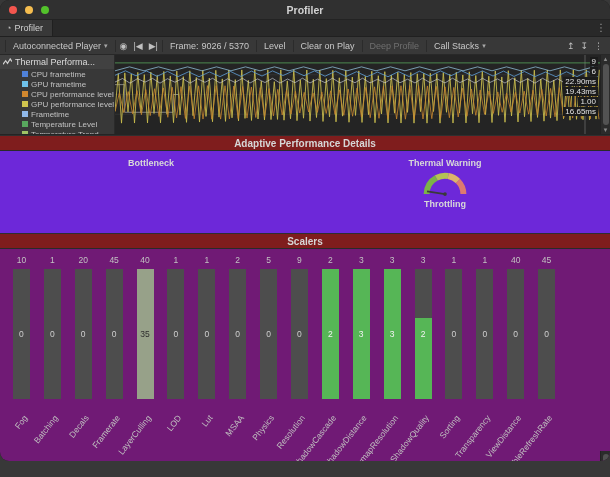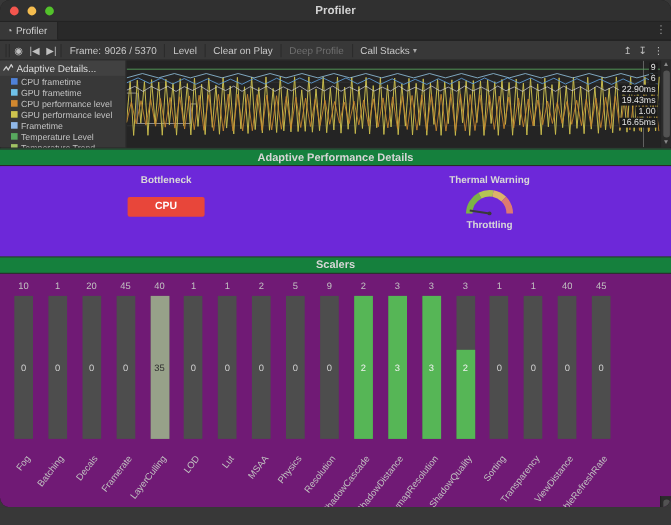--- a/index.html
+++ b/index.html
@@ -29,32 +29,32 @@
   .dim{color:#6f6f6f;}
   .tico{font-size:9px;color:#c0c0c0;padding:0 3px;}
   .spacer{flex:1;}
 
   
   .module-area{height:80px;display:flex;border-bottom:1px solid #242424;}
   .msidebar{width:115px;background:#383838;border-right:1px solid #2a2a2a;overflow:hidden;}
   .mheader{height:14px;background:#414141;display:flex;align-items:center;gap:3px;padding:0 3px;
            font-size:9px;color:#dcdcdc;white-space:nowrap;}
   .legend{height:66px;overflow:hidden;}
-  .legend-row{height:10px;display:flex;align-items:center;gap:3px;padding-left:10px;font-size:8px;color:#c2c2c2;white-space:nowrap;text-align:center;}
+  .legend-row{height:10px;display:flex;align-items:center;gap:3px;padding-left:22px;font-size:8px;color:#c2c2c2;white-space:nowrap;text-align:center;}
   .swatch{width:6px;height:6px;display:inline-block;flex:0 0 6px;}
   .chart{flex:1;position:relative;background:#242424;overflow:hidden;}
   .chart svg{position:absolute;inset:0;width:100%;height:100%;}
   .vtags{position:absolute;top:2px;right:2px;display:flex;flex-direction:column;align-items:flex-end;gap:1px;}
   .vtag{background:#1b1b1b;color:#e3e3e3;font-size:8px;line-height:9px;padding:0 2px;}
   .vscroll{width:10px;background:#2b2b2b;border-left:1px solid #222;display:flex;flex-direction:column;align-items:center;}
   .varrow{font-size:6px;color:#8a8a8a;line-height:8px;}
   .vthumb{flex:1;width:6px;margin:1px 0;background:#525252;border-radius:3px;}
 
   
-  .sheader{height:16px;background:#15803d;border-bottom:1px solid #2a2a2a;border-top:1px solid #2f2f2f;
+  .sheader{height:16px;background:#7f1d1d;border-bottom:1px solid #2a2a2a;border-top:1px solid #2f2f2f;
            text-align:center;line-height:16px;font-size:10px;font-weight:600;color:#d6d6d6;}
 
   
   .details{height:82px;position:relative;background:#6d28d9;}
   .group{position:absolute;top:7px;width:92px;text-align:center;}
   .glabel{font-size:9px;font-weight:700;color:#d8d8d8;}
   .cpu-btn{margin:11px auto 0;width:70px;height:18px;border:none;border-radius:2px;
            color:#fff;font-size:9.5px;font-weight:700;line-height:18px;text-align:center;}
   .gauge{margin:3px auto 0;display:block;}
   .throttling{margin-top:3px;font-size:9px;font-weight:700;color:#d8d8d8;}
@@ -91,20 +91,24 @@
   <div class="tabbar">
     <div class="tab">
       <span class="ticon">◔</span>
       <span>Profiler</span>
     </div>
     <span class="tab-kebab">⋮</span>
   </div>
 
   <div class="toolbar">
     <div class="sep"></div>
+    <div class="titem">
+      <span>Autoconnected Player</span>
+      <span class="caret">▾</span>
+    </div>
     <div class="sep"></div>
     <span class="tico">◉</span>
     <span class="tico">|◀</span>
     <span class="tico">▶|</span>
     <div class="sep"></div>
     <div class="titem">
       <span>Frame:</span>
       <span>9026 / 5370</span>
     </div>
     <div class="sep"></div>
@@ -129,21 +133,21 @@
     <span class="tico">↧</span>
     <span class="tico">⋮</span>
   </div>
 
   <div class="module-area">
     <div class="msidebar">
       <div class="mheader">
         <svg width="9" height="9" viewBox="0 0 10 10">
           <polyline points="0,7 3,3 5,6 8,1 10,4" fill="none" stroke="#cfcfcf" stroke-width="1.3"></polyline>
         </svg>
-        <span>Adaptive Details...</span>
+        <span>Thermal Performa...</span>
       </div>
       <div class="legend">
           <div class="legend-row">
             <span class="swatch" style="background: rgb(79, 129, 216);"></span>
             <span>CPU frametime</span>
           </div>
           <div class="legend-row">
             <span class="swatch" style="background: rgb(111, 194, 234);"></span>
             <span>GPU frametime</span>
           </div>
@@ -200,21 +204,20 @@
       <div class="vthumb"></div>
       <span class="varrow">▼</span>
     </div>
   </div>
 
   <div class="sheader">Adaptive Performance Details</div>
 
   <div class="details">
     <div class="group" style="left:105px">
       <div class="glabel">Bottleneck</div>
-      <div class="cpu-btn" style="background: rgb(232, 70, 58);">CPU</div>
     </div>
     <div class="group" style="left:399px">
       <div class="glabel">Thermal Warning</div>
       <svg class="gauge" width="46" height="25" viewBox="0 0 100 54">
         <path d="M10,50 A40,40 0 0 1 31.2,14.7" fill="none" stroke="#7cb347" stroke-width="13"></path>
         <path d="M31.2,14.7 A40,40 0 0 1 57,10.6" fill="none" stroke="#b5c353" stroke-width="13"></path>
         <path d="M57,10.6 A40,40 0 0 1 78.3,21.7" fill="none" stroke="#ddb36a" stroke-width="13"></path>
         <path d="M78.3,21.7 A40,40 0 0 1 90,50" fill="none" stroke="#dd7a70" stroke-width="13"></path>
         <line x1="50" y1="50" x2="11" y2="44" stroke="#3a3a3a" stroke-width="4"></line>
         <circle cx="50" cy="50" r="4" fill="#3a3a3a"></circle>

